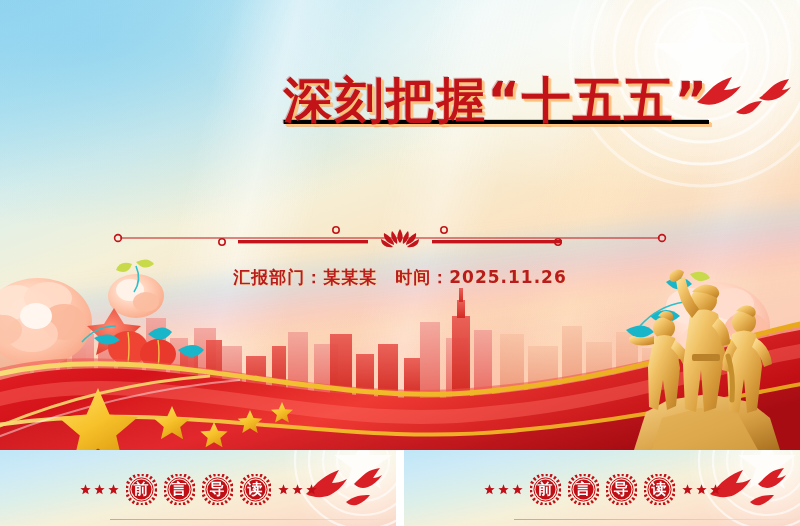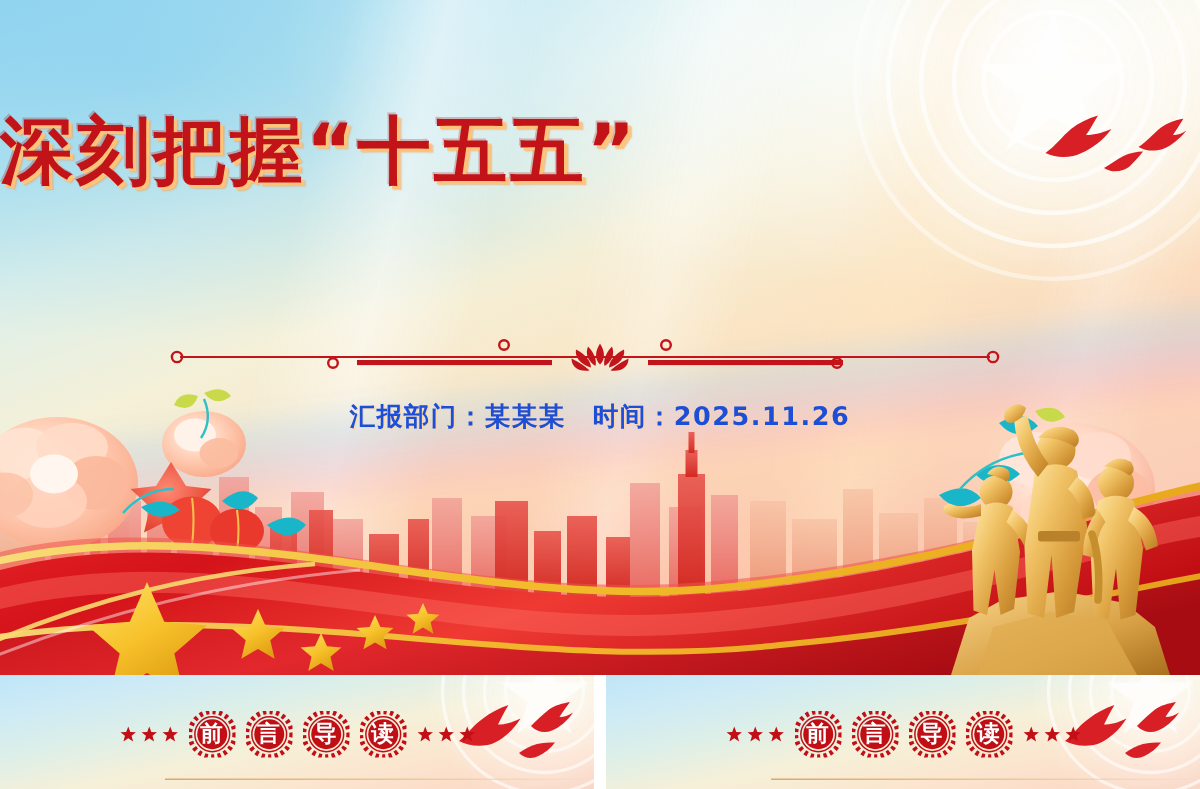--- a/index.html
+++ b/index.html
@@ -56,21 +56,21 @@
     filter:blur(7px);
   }
 
   
   .emblem{position:absolute;left:552px;top:-96px;width:300px;height:300px;opacity:.92;}
 
   
   .dove{position:absolute;fill:#d81f26;}
 
   
-  .title-wrap{position:absolute;left:0;top:72px;width:709px;text-align:left;}
+  .title-wrap{position:absolute;left:0;top:72px;width:709px;text-align:right;text-decoration:underline;}
   .title-line{
     font-family:"DejaVu Sans","Liberation Sans",sans-serif;
     font-weight:bold;
     font-size:49px;
     line-height:58px;
     letter-spacing:2px;
     color:#C21318;
     text-shadow:
        2px 2px 0 rgba(255,196,120,0.95),
        3px 3px 1px rgba(244,156,80,0.55),
@@ -78,21 +78,21 @@
     white-space:nowrap;
   }
 
   
   .divider{position:absolute;left:0;top:218px;width:800px;height:36px;}
 
   
   .subtitle{
     position:absolute;left:0;top:266px;width:800px;text-align:center;
     font-family:"DejaVu Sans","Liberation Sans",sans-serif;
-    font-size:17px;font-weight:bold;color:#1d4ed8;letter-spacing:1px;
+    font-size:17px;font-weight:bold;color:#b91c1c;letter-spacing:1px;
     text-shadow:1px 1px 0 rgba(255,214,160,.8);
   }
 
   
   .city{position:absolute;left:0;bottom:52px;width:800px;height:130px;}
 
   
   .ribbons{position:absolute;left:0;bottom:0;width:800px;height:170px;}
 
   

